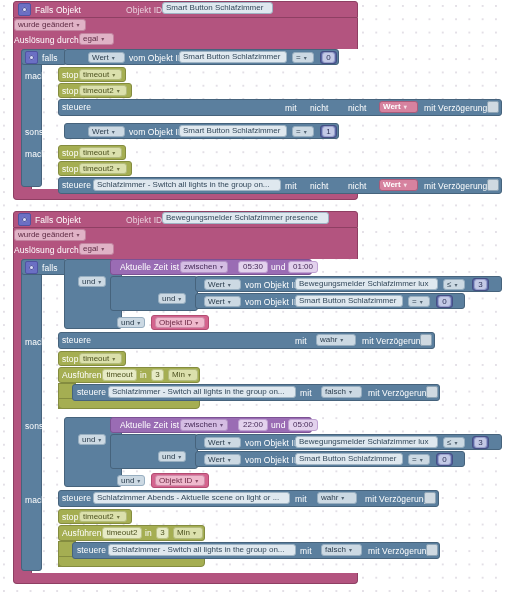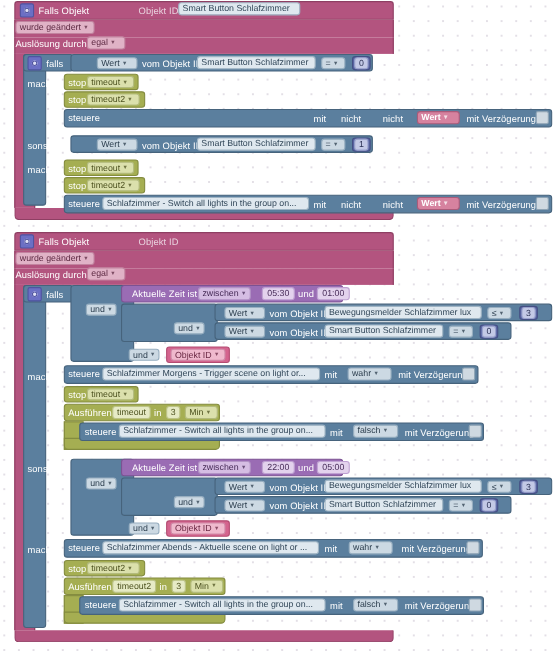--- a/index.html
+++ b/index.html
@@ -323,20 +323,21 @@
 
 <div class="blk hat" style="left:13px;top:211px;width:345px;height:17px;"></div>
 <div class="blk hat-body" style="left:13px;top:228px;width:345px;height:16px;"></div>
 <div class="blk hat-body" style="left:13px;top:244px;width:345px;height:15px;"></div>
 <div class="blk hat-body" style="left:13px;top:259px;width:19px;height:314px;"></div>
 <div class="blk hat-foot" style="left:13px;top:573px;width:345px;height:11px;"></div>
 
 <div class="gear" style="left:18px;top:213px;"></div>
 <div class="lbl" style="left:35px;top:216px;">Falls Objekt</div>
 <div class="lbl" style="left:126px;top:216px;color:#e9d2de;">Objekt ID</div>
+<div class="txt" style="left:162px;top:212px;width:167px;height:12px;">Bewegungsmelder Schlafzimmer presence</div>
 
 <div class="dd dd-pk" style="left:14px;top:229px;width:72px;height:12px;">
   <span>wurde geändert</span>
   <span class="arw">▾</span>
 </div>
 
 <div class="lbl" style="left:14px;top:246px;">Auslösung durch</div>
 <div class="dd dd-pk" style="left:79px;top:243px;width:35px;height:12px;">
   <span>egal</span>
   <span class="arw">▾</span>
@@ -408,21 +409,20 @@
 <div class="blk pink" style="left:151px;top:315px;width:58px;height:15px;"></div>
 <div class="dd dd-pnk" style="left:155px;top:317px;width:50px;height:11px;">
   <span>Objekt ID</span>
   <span class="arw">▾</span>
 </div>
 
 <div class="lbl" style="left:25px;top:338px;">mache</div>
 
 <div class="blk act" style="left:58px;top:332px;width:377px;height:17px;"></div>
 <div class="lbl" style="left:62px;top:336px;">steuere</div>
-<div class="txt" style="left:93px;top:334px;width:198px;height:12px;">Schlafzimmer Morgens - Trigger scene on light or...</div>
 <div class="lbl" style="left:295px;top:337px;">mit</div>
 <div class="dd" style="left:316px;top:334px;width:40px;height:12px;">
   <span>wahr</span>
   <span class="arw">▾</span>
 </div>
 <div class="lbl" style="left:362px;top:337px;">mit Verzögerung</div>
 <div class="cbx" style="left:420px;top:334px;"></div>
 
 <div class="blk olive" style="left:58px;top:351px;width:68px;height:15px;"></div>
 <div class="lbl" style="left:62px;top:355px;">stop</div>

